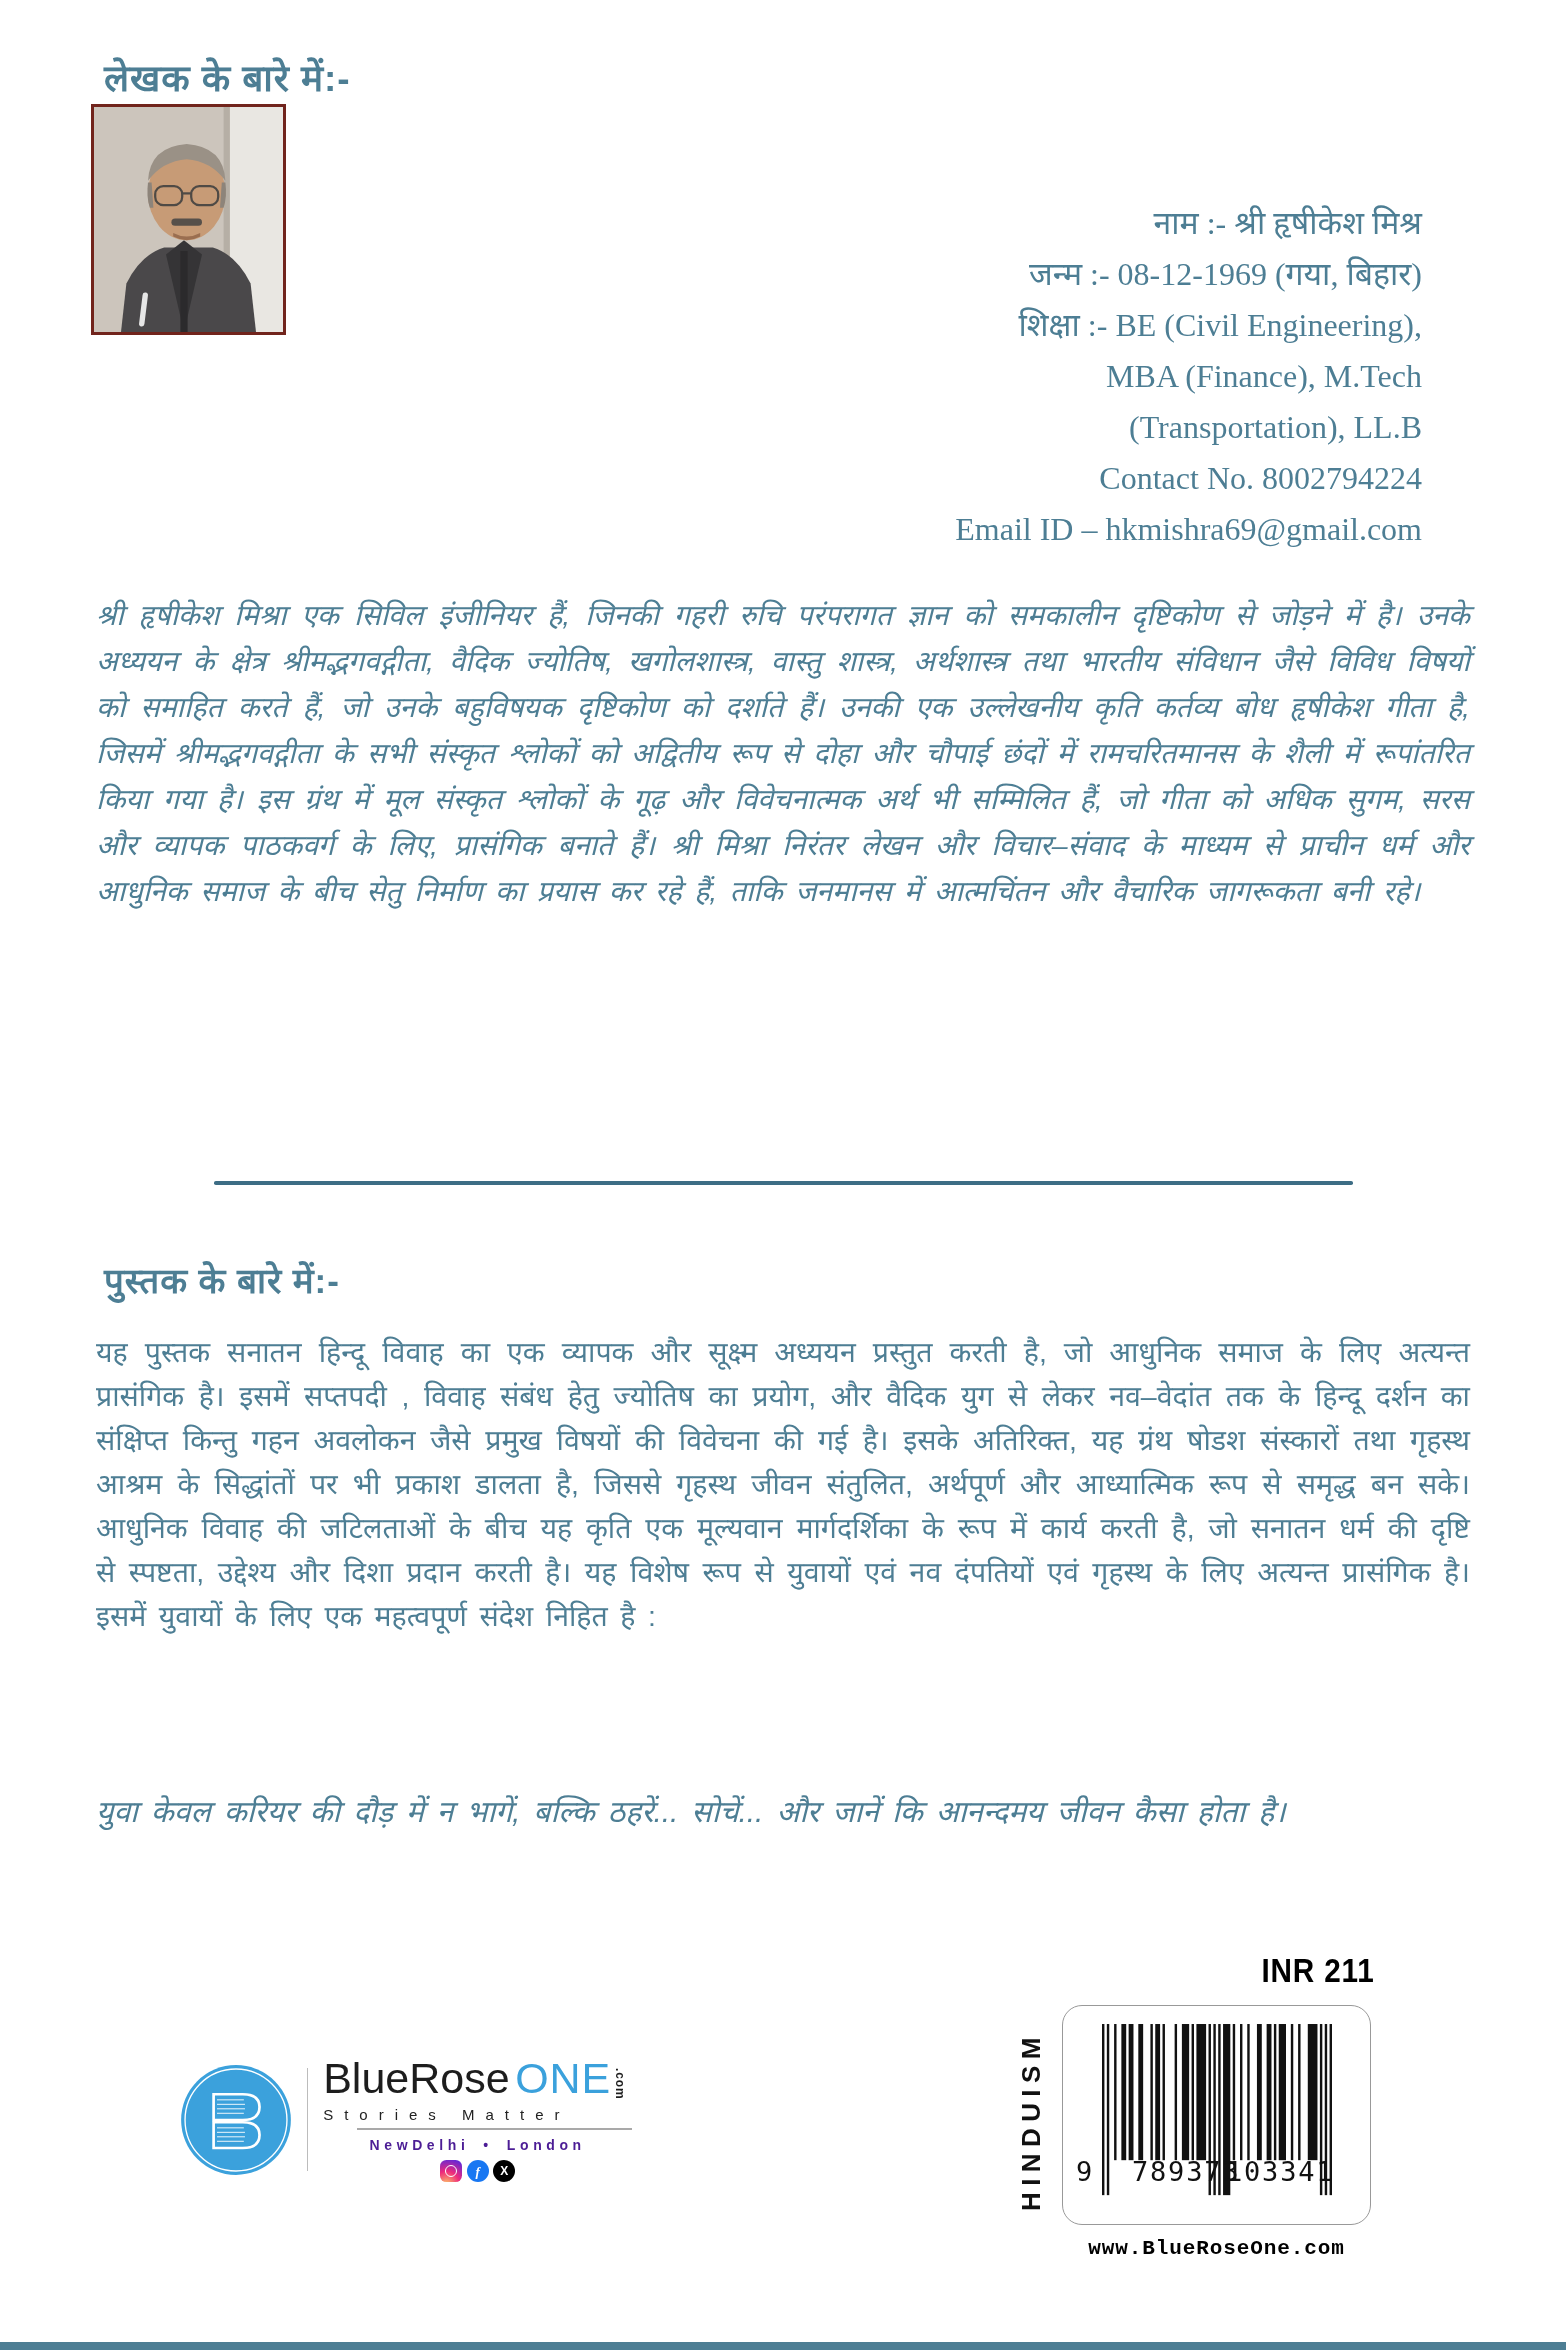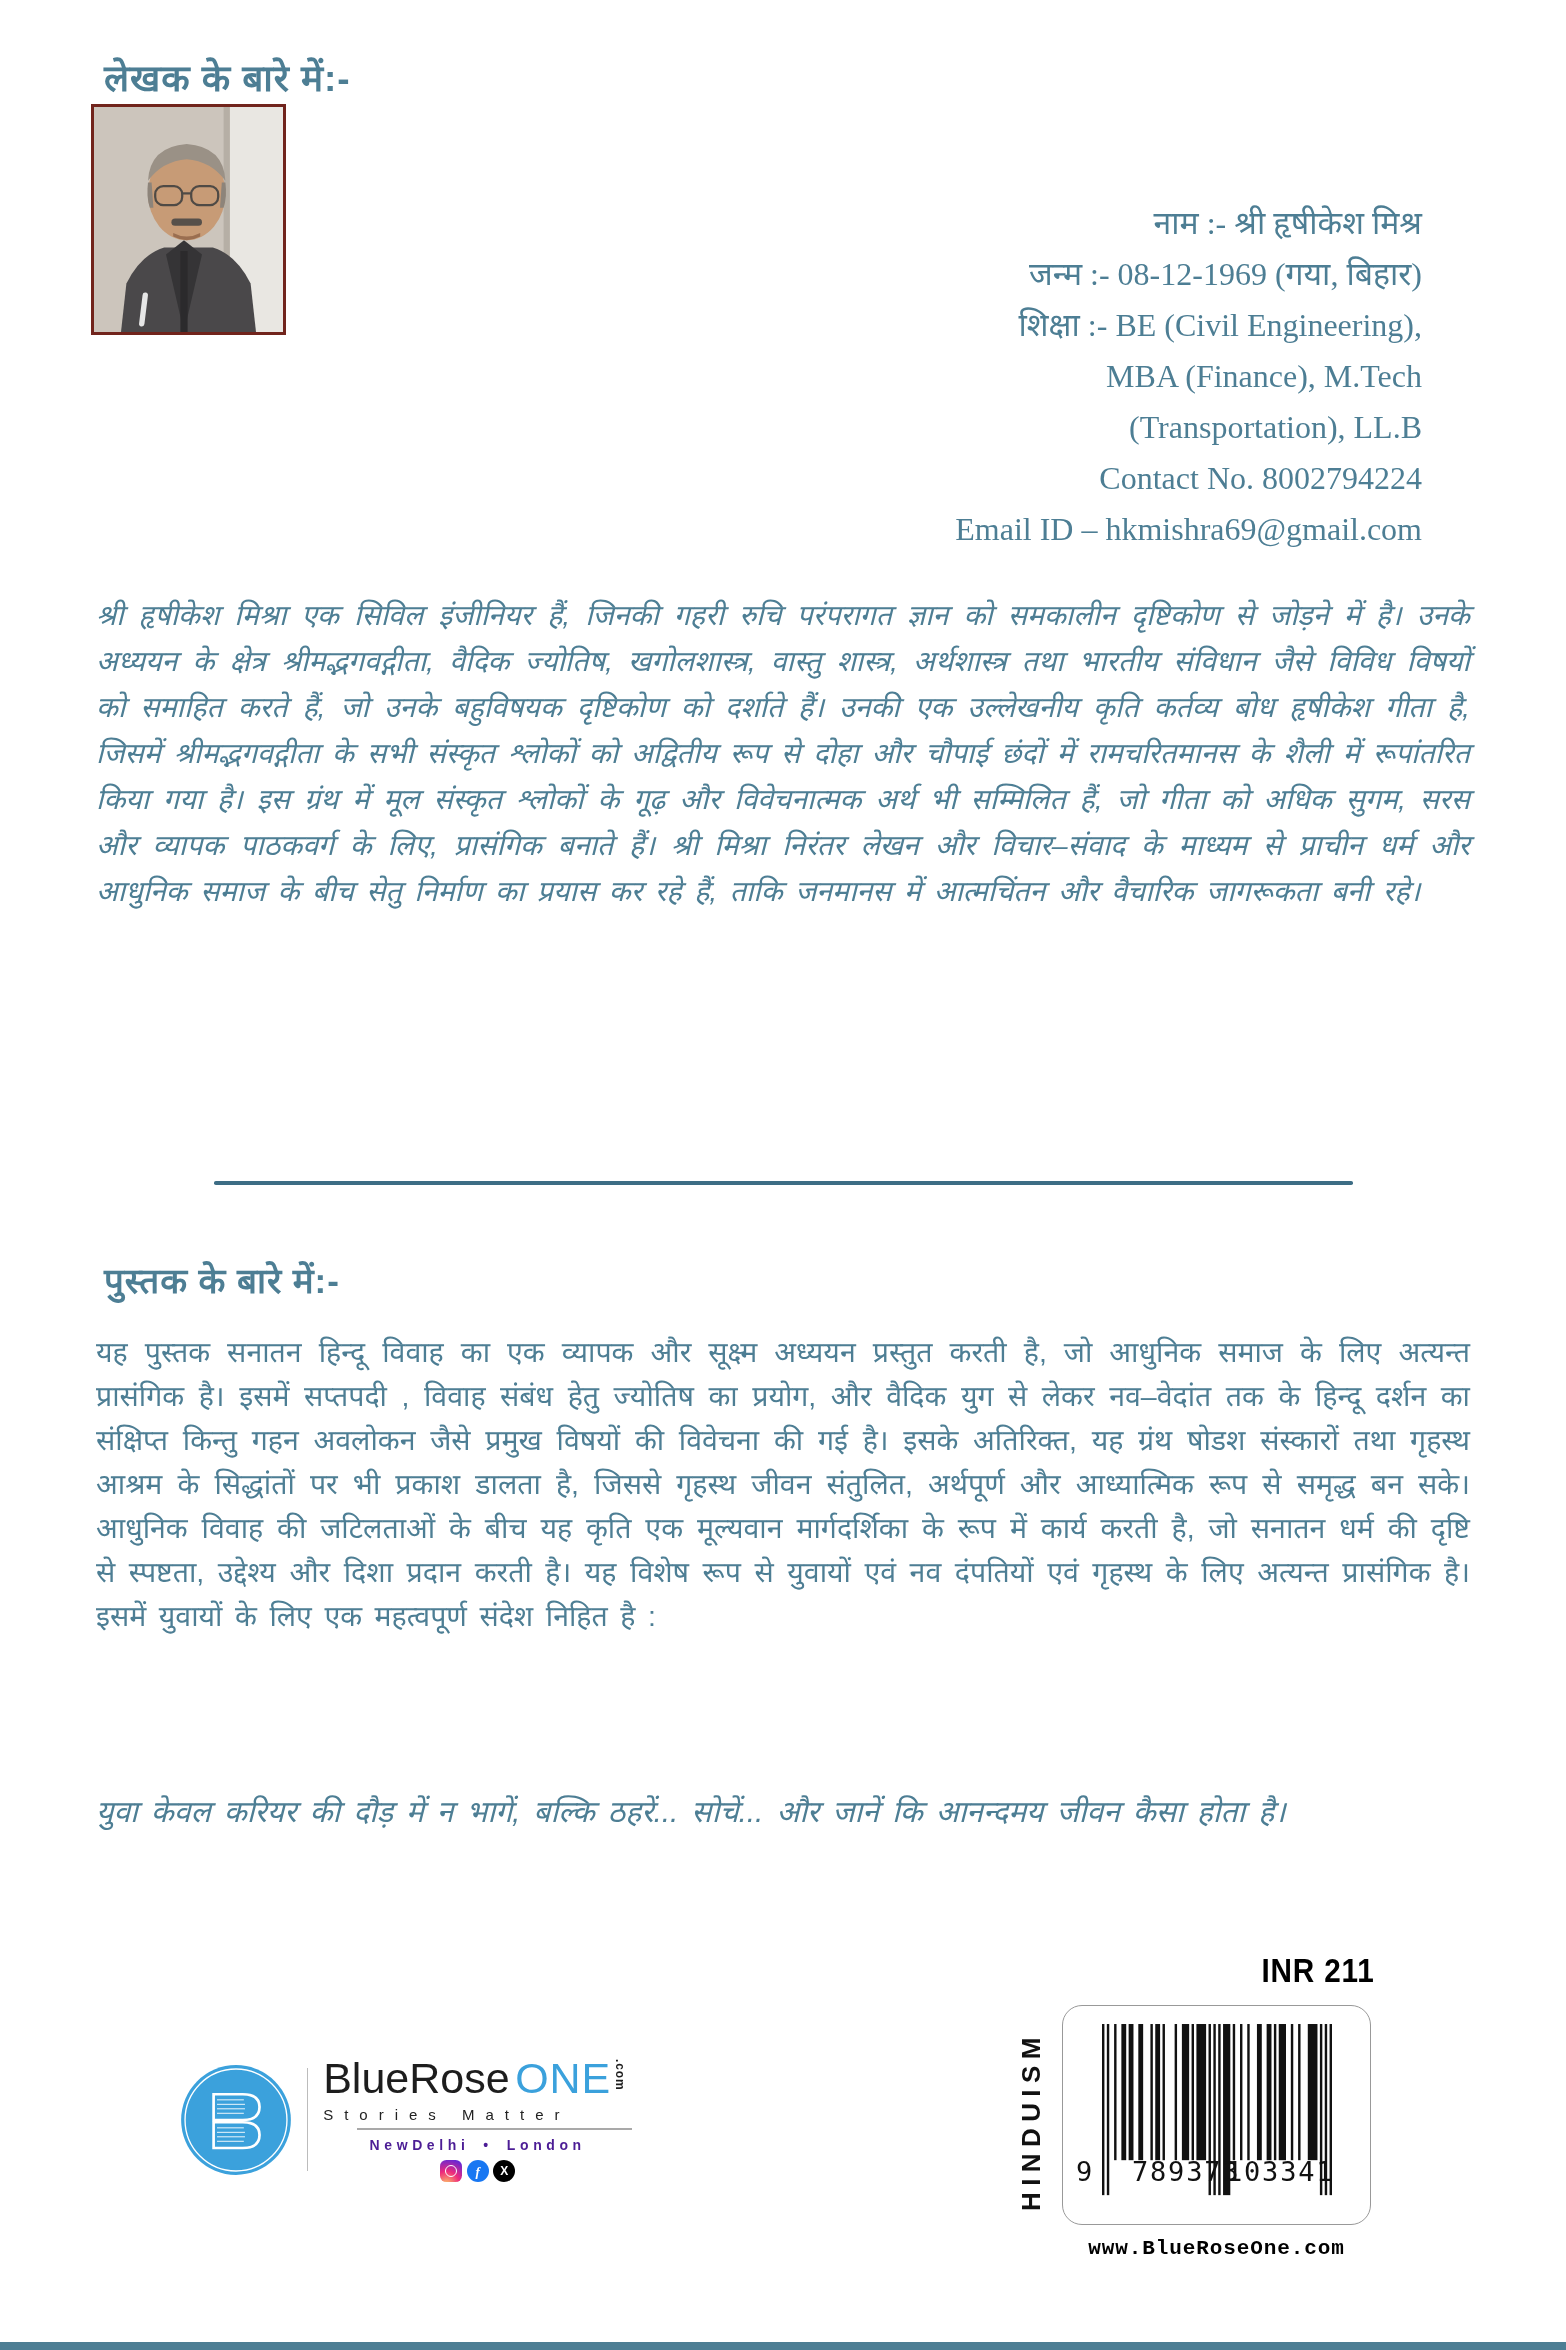--- a/index.html
+++ b/index.html
@@ -42,21 +42,21 @@
     background:#3d6d85;border-radius:1.8px;
   }
 
   
   #logo-block{
     position:absolute;left:180px;top:2057px;display:flex;align-items:center;gap:14.7px;
   }
   #logo-circle{width:112px;height:112px;flex:0 0 auto;}
   #logo-vline{width:1.8px;height:103px;background:#bcbcbc;flex:0 0 auto;}
   #logo-text{display:flex;flex-direction:column;align-items:flex-start;width:309px;}
-  #brand-row{display:flex;align-items:flex-start;line-height:1;}
+  #brand-row{display:flex;align-items:flex-end;line-height:1;}
   #brand-black{font-size:43px;color:#1d1d1d;letter-spacing:0px;}
   #brand-blue{font-size:43px;color:var(--logo-blue,#3ba1dc);margin-left:5.5px;letter-spacing:0.9px;}
   #brand-suffix{
     font-size:12px;color:#1d1d1d;writing-mode:vertical-rl;
     margin-left:2.8px;margin-top:1.8px;letter-spacing:0.9px;font-weight:700;
   }
   #tagline{margin-top:5.5px;font-size:15px;color:#222;letter-spacing:11px;white-space:nowrap;}
   #tagline-rule{margin-top:5.5px;width:275px;height:1.8px;background:#a9a9a9;align-self:flex-end;}
   #locations{margin-top:7.3px;font-size:14px;color:#4c1d95;letter-spacing:4.6px;word-spacing:5.5px;align-self:center;font-weight:bold;}
   #social-row{margin-top:7.3px;display:flex;gap:4.6px;align-self:center;}

